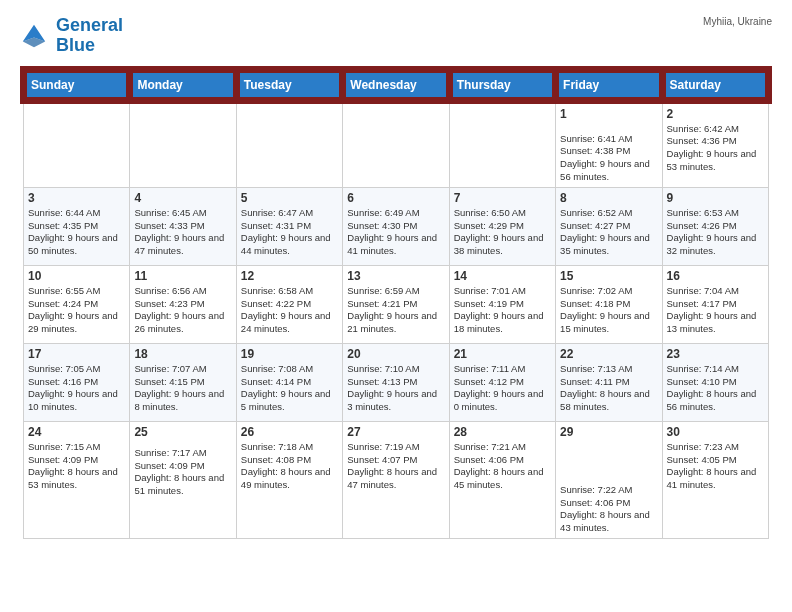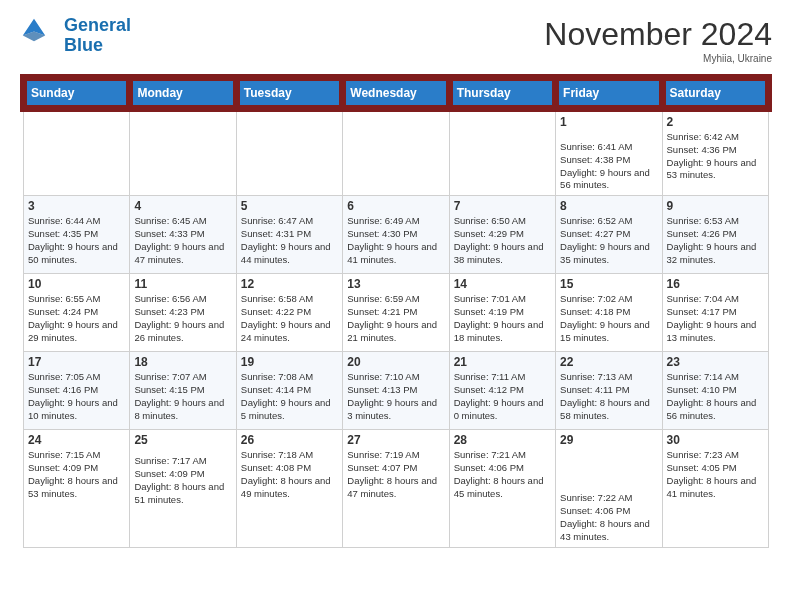--- a/index.html
+++ b/index.html
@@ -15,22 +15,22 @@
       padding: 16px 20px 10px 20px;
     }
     .header {
       display: flex;
       justify-content: space-between;
       align-items: flex-start;
       margin-bottom: 10px;
     }
     .logo {
       display: flex;
-      align-items: flex-start;
-      gap: 16px;
+      align-items: center;
+      gap: 8px;
     }
     .logo-text {
       font-size: 18px;
       color: #333;
       font-weight: normal;
       line-height: 1.1;
     }
     .logo-text span {
       color: #1a6faf;
       font-weight: bold;
@@ -103,21 +103,20 @@
       <svg class="logo-icon" viewBox="0 0 40 40">
         <polygon points="20,4 36,28 20,22 4,28" fill="#2a7dc9"></polygon>
         <polygon points="20,22 36,28 20,36 4,28" fill="#1a5fa0" opacity="0.7"></polygon>
       </svg>
       <div class="logo-text">
         <div><span>General</span></div>
         <div><span>Blue</span></div>
       </div>
     </div>
     <div class="title-block">
-      <div class="month-title">November 2024</div>
       <div class="location">Myhiia, Ukraine</div>
     </div>
   </div>
 
   <table>
     <thead>
       <tr>
         <th>Sunday</th>
         <th>Monday</th>
         <th>Tuesday</th>

